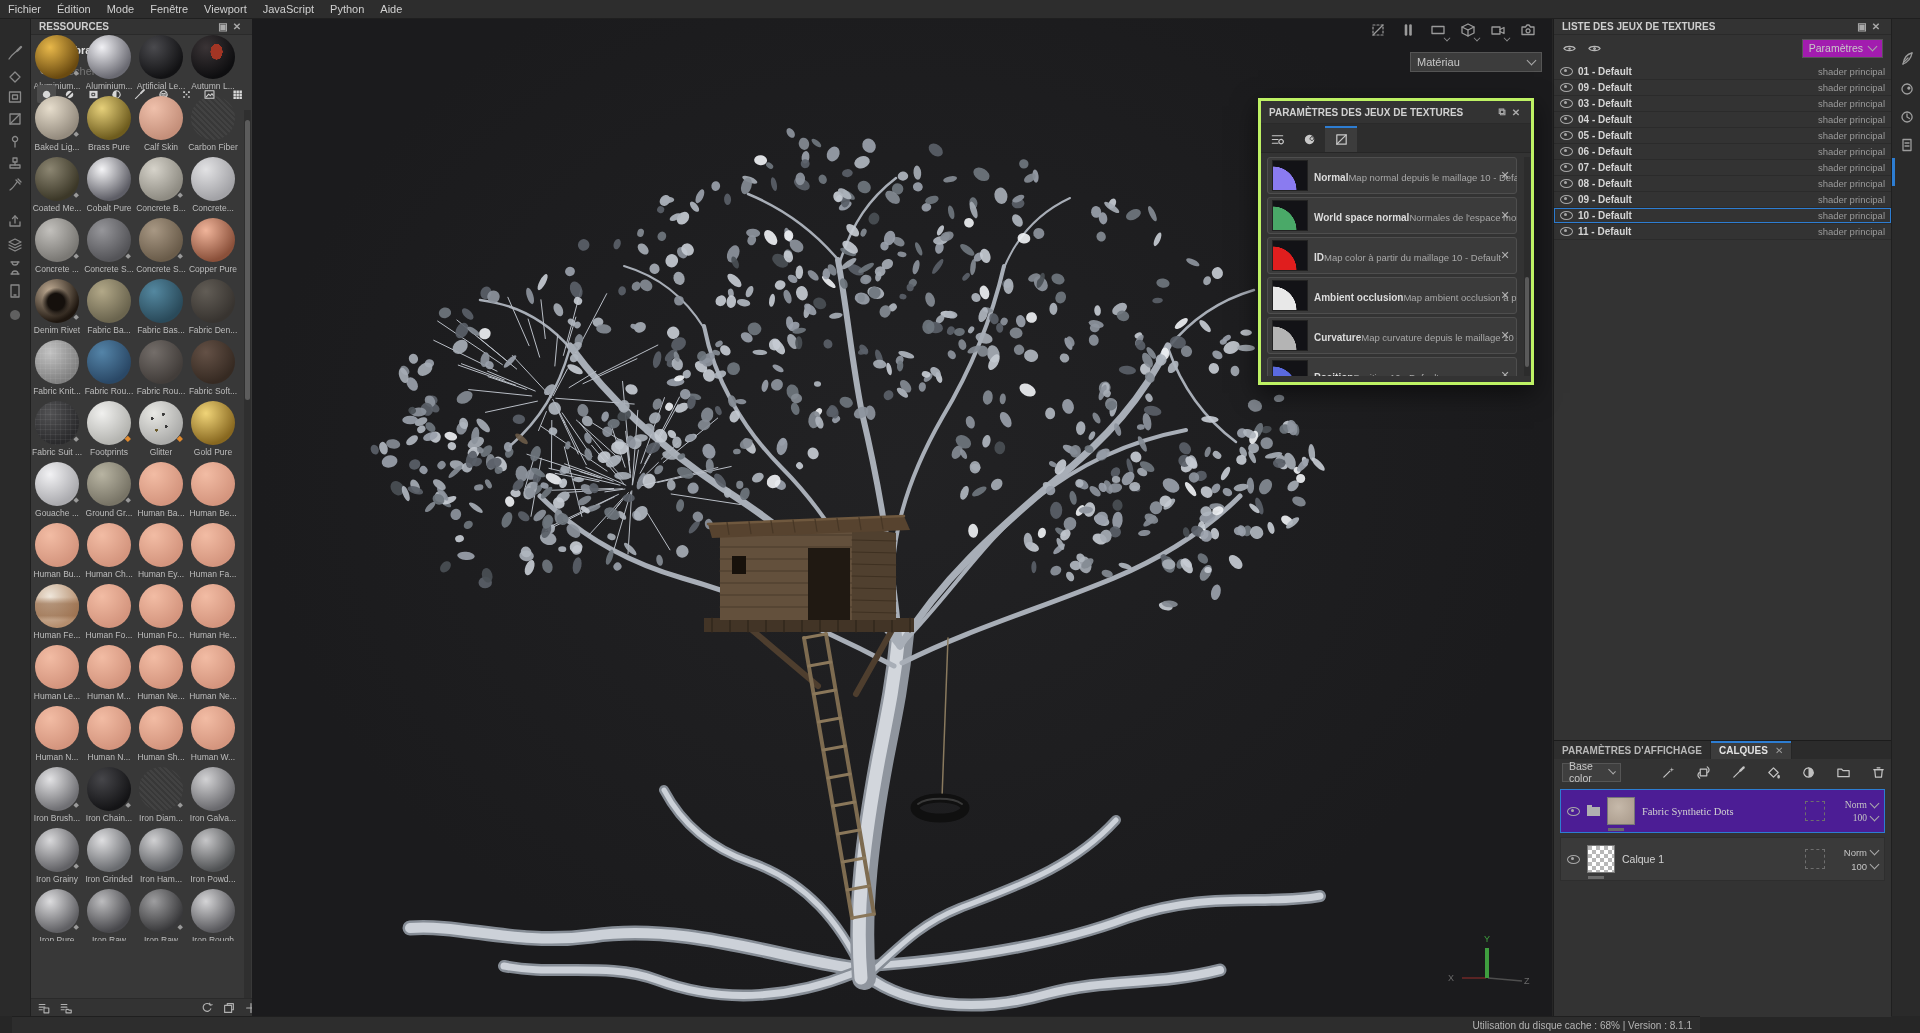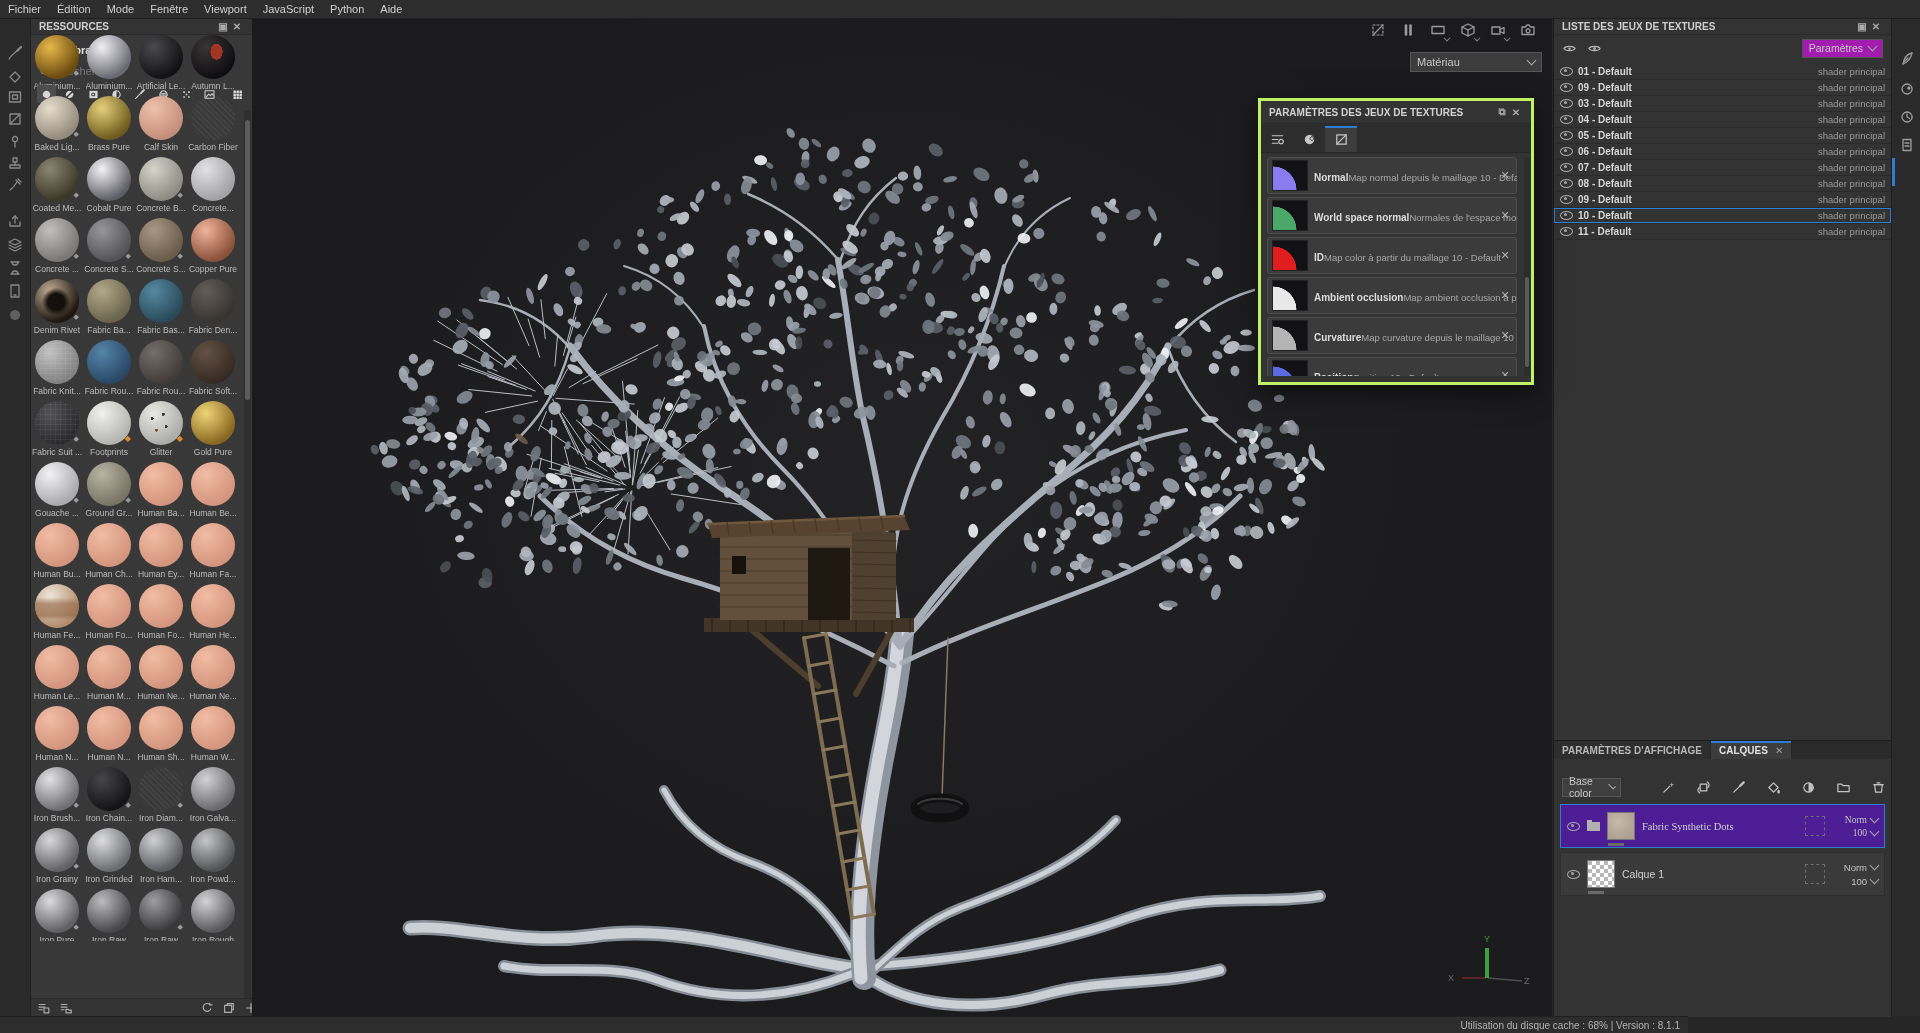--- a/index.html
+++ b/index.html
@@ -84,40 +84,40 @@
   .tsl-row.sel{box-shadow:inset 0 0 0 1px #2d7dd2;}
   .eye{width:11px;height:7px;border:1px solid #a8a8a8;border-radius:50%;position:relative;flex:0 0 auto;}
   .eye::after{content:'';position:absolute;left:3px;top:1px;width:3px;height:3px;border-radius:50%;background:#a8a8a8;}
   
   #layers{left:1553px;top:740px;width:337px;height:276px;background:#333333;border-left:1px solid #1c1c1c;border-top:1px solid #1c1c1c;}
   #layer-tabs{height:18px;display:flex;background:#2b2b2b;align-items:stretch;}
   .ltab{display:flex;align-items:center;padding:0 8px;font-size:10px;font-weight:bold;color:#b8b8b8;background:#2e2e2e;border-right:1px solid #262626;}
   .ltab.sel{background:#3c3c3c;color:#e2e2e2;position:relative;}
   .ltab.sel::before{content:'';position:absolute;top:0;left:0;right:0;height:2px;background:#2d7dd2;}
   .ltab .x{margin-left:7px;color:#9a9a9a;font-weight:normal;}
-  #layer-toolbar{height:26px;display:flex;align-items:center;padding:0 8px;gap:20px;margin-top:15px;}
+  #layer-toolbar{height:26px;display:flex;align-items:center;padding:0 8px;gap:20px;}
   #channel-dd{height:17px;background:#3f3f3f;border:1px solid #555;display:flex;align-items:center;gap:14px;padding:0 6px;font-size:10.5px;color:#c8c8c8;}
   #layer-toolbar .sp{flex:1;}
   .layer-row{margin:4px 6px 0 6px;height:42px;background:#3a3a3a;border:1px solid #2e2e2e;display:flex;align-items:center;padding:0 6px;gap:7px;position:relative;}
   .layer-row.sel{border:1px solid #2d7dd2;background:#4c1d95;font-family:Liberation Serif, serif;}
   .layer-thumb{width:26px;height:26px;border:1px solid #777;position:relative;flex:0 0 auto;}
   .layer-thumb.checker{background:
      repeating-conic-gradient(#ffffff 0 25%, #b8b8b8 0 50%) 0 0/8px 8px;}
   .layer-thumb .bar{position:absolute;left:0;bottom:-7px;width:16px;height:3px;background:#6a6a6a;}
   .layer-name{font-size:10.5px;color:#d2d2d2;flex:1;}
   .mask-box{width:18px;height:18px;border:1px dashed #6e6e6e;flex:0 0 auto;}
   .blend-col{width:46px;display:flex;flex-direction:column;gap:3px;align-items:flex-end;}
   .blend-row{display:flex;align-items:center;gap:4px;font-size:9.5px;color:#c4c4c4;}
   .folder-glyph{width:13px;height:9px;background:#b0b0b0;position:relative;flex:0 0 auto;}
   .folder-glyph::before{content:'';position:absolute;top:-2px;left:0;width:5px;height:2px;background:#b0b0b0;}
   
   #rightstrip{left:1891px;top:18px;width:29px;height:998px;background:#2a2a2a;border-left:1px solid #1f1f1f;}
   #rightstrip .blue{position:absolute;left:0;top:140px;width:3px;height:28px;background:#2d7dd2;}
   
-  #statusbar{left:0;top:1016px;width:1688px;height:17px;background:#2d2d2d;border-top:1px solid #1f1f1f;
+  #statusbar{left:12px;top:1016px;width:1688px;height:17px;background:#2d2d2d;border-top:1px solid #1f1f1f;
              display:flex;align-items:center;justify-content:flex-end;padding-right:8px;box-sizing:border-box;
              font-size:10px;color:#b4b4b4;}
   svg{display:block;}
 </style>
 </head>
 <body>
 
 <div id="app">
 
   <div id="menubar" class="abs">

